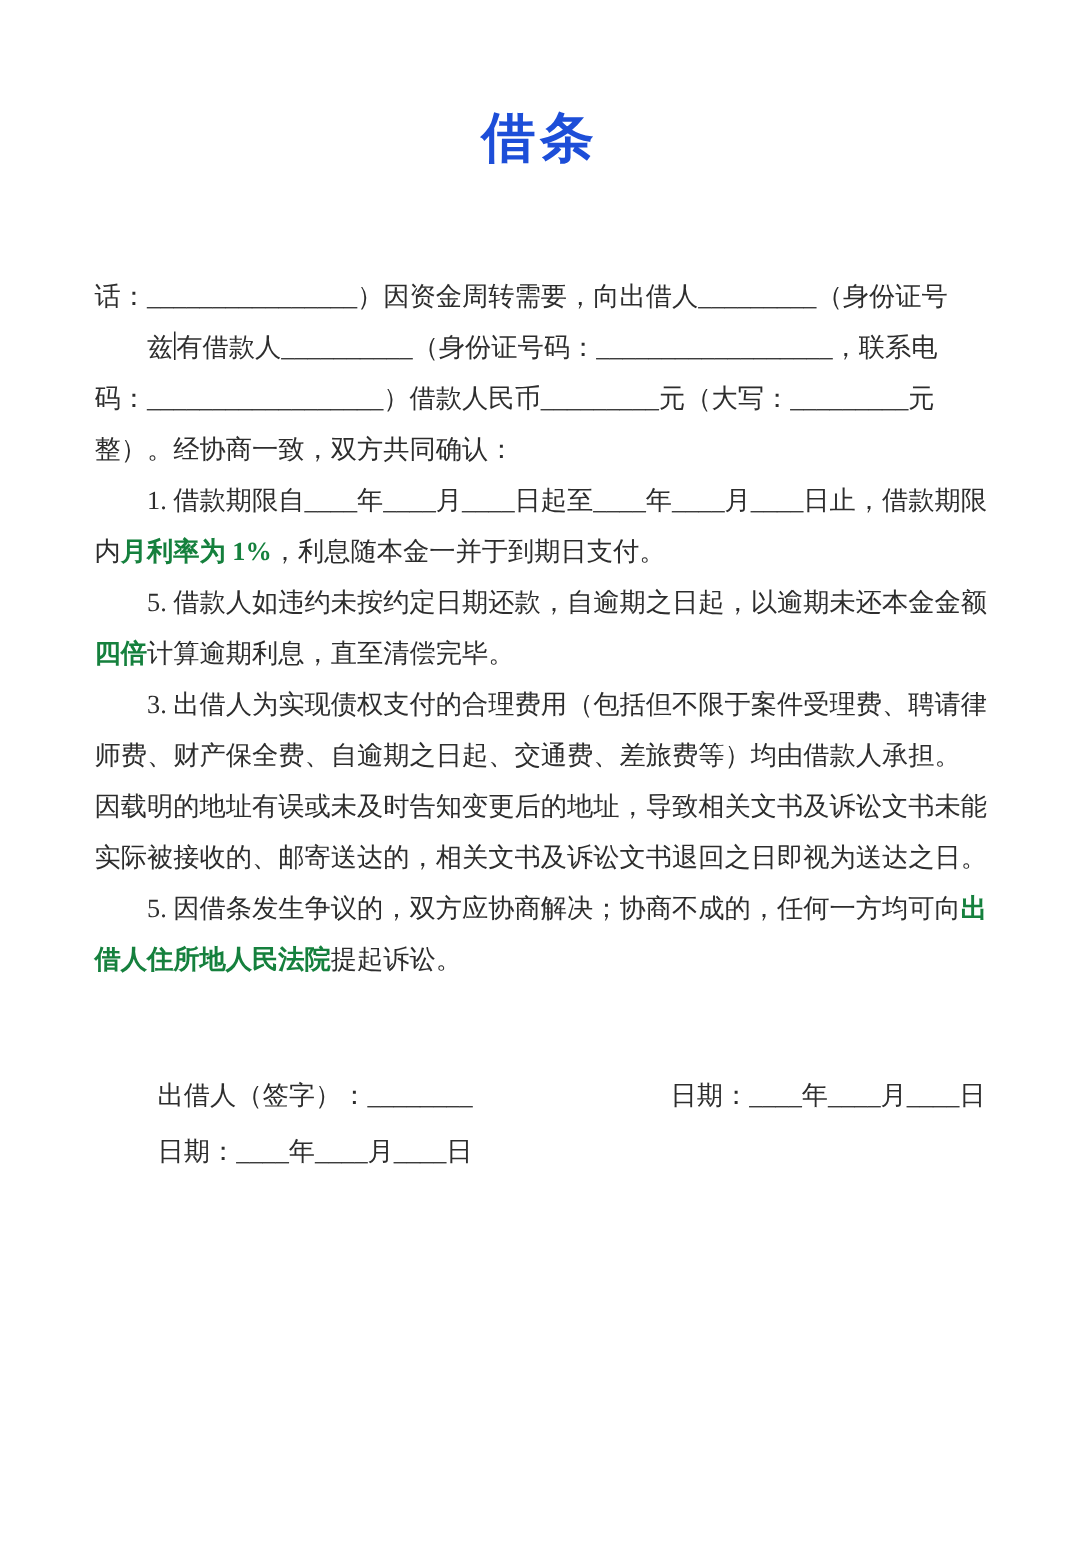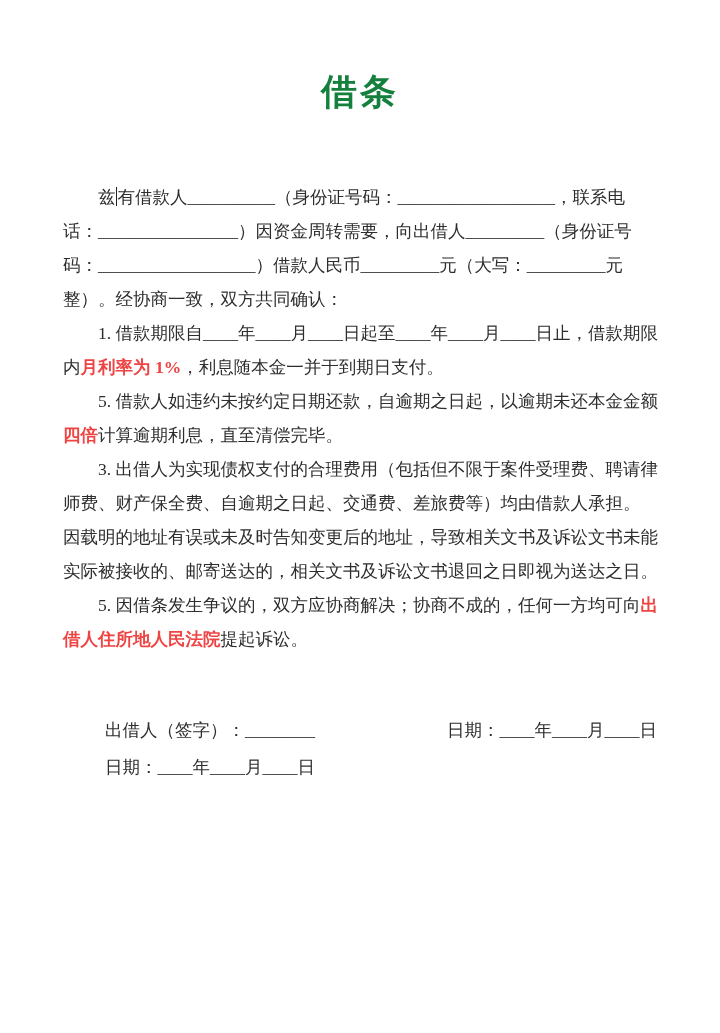--- a/index.html
+++ b/index.html
@@ -14,30 +14,30 @@
     color:#2d2d2d;
     overflow:hidden;
   }
   .title{
     margin:0;
     font-size:36px;
     line-height:44px;
     font-weight:700;
     text-align:center;
     letter-spacing:3px;
-    color:#15803d;
+    color:#1d4ed8;
   }
   .docbody{
     margin-top:66px;
     font-size:17.5px;
     line-height:34px;
   }
   .ln{white-space:nowrap;}
   .indent{padding-left:35px;}
-  .bold{font-weight:700;color:#ef4444;text-align:center;}
+  .bold{font-weight:700;color:#15803d;text-align:center;}
   .blank{
     color:#2d2d2d;
     letter-spacing:0;
   }
   .caret{
     display:inline-block;
     width:0;
     height:19px;
     border-left:1.6px solid #222;
     vertical-align:-3px;
@@ -55,23 +55,23 @@
 </style>
 </head>
 <body>
 
 <div class="page">
 
   <h1 class="title">借条</h1>
 
   <div class="docbody">
 
+    <div class="ln"><span>话：</span><span class="blank">________________</span><span>）因资金周转需要，向出借人</span><span class="blank">_________</span><span>（身份证号</span></div>
+
     <div class="ln indent"><span>兹</span><span class="caret"></span><span>有借款人</span><span class="blank">__________</span><span>（身份证号码：</span><span class="blank">__________________</span><span>，联系电</span></div>
-
-    <div class="ln"><span>话：</span><span class="blank">________________</span><span>）因资金周转需要，向出借人</span><span class="blank">_________</span><span>（身份证号</span></div>
 
     <div class="ln"><span>码：</span><span class="blank">__________________</span><span>）借款人民币</span><span class="blank">_________</span><span>元（大写：</span><span class="blank">_________</span><span>元</span></div>
 
     <div class="ln"><span>整）。经协商一致，双方共同确认：</span></div>
 
     <div class="ln indent"><span>1. 借款期限自</span><span class="blank">____</span><span>年</span><span class="blank">____</span><span>月</span><span class="blank">____</span><span>日起至</span><span class="blank">____</span><span>年</span><span class="blank">____</span><span>月</span><span class="blank">____</span><span>日止，借款期限</span></div>
 
     <div class="ln"><span>内</span><span class="bold">月利率为 1%</span><span>，利息随本金一并于到期日支付。</span></div>
 
     <div class="ln indent"><span>5. 借款人如违约未按约定日期还款，自逾期之日起，以逾期未还本金金额</span></div>

